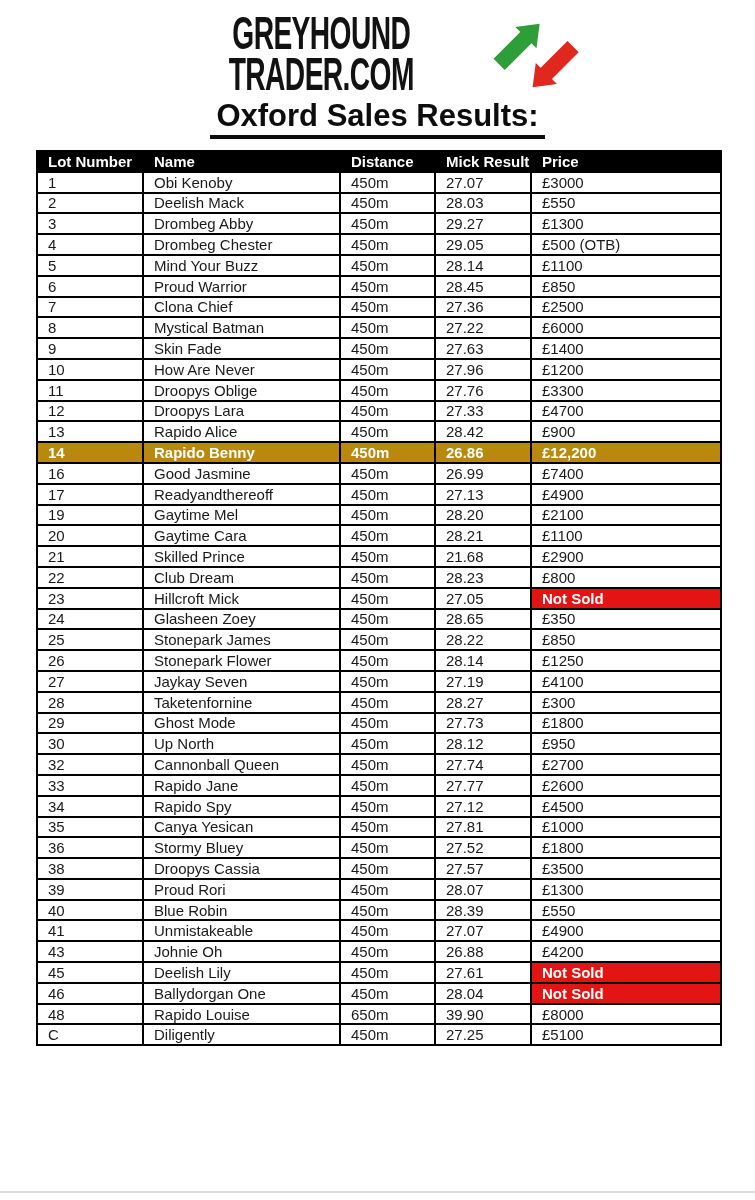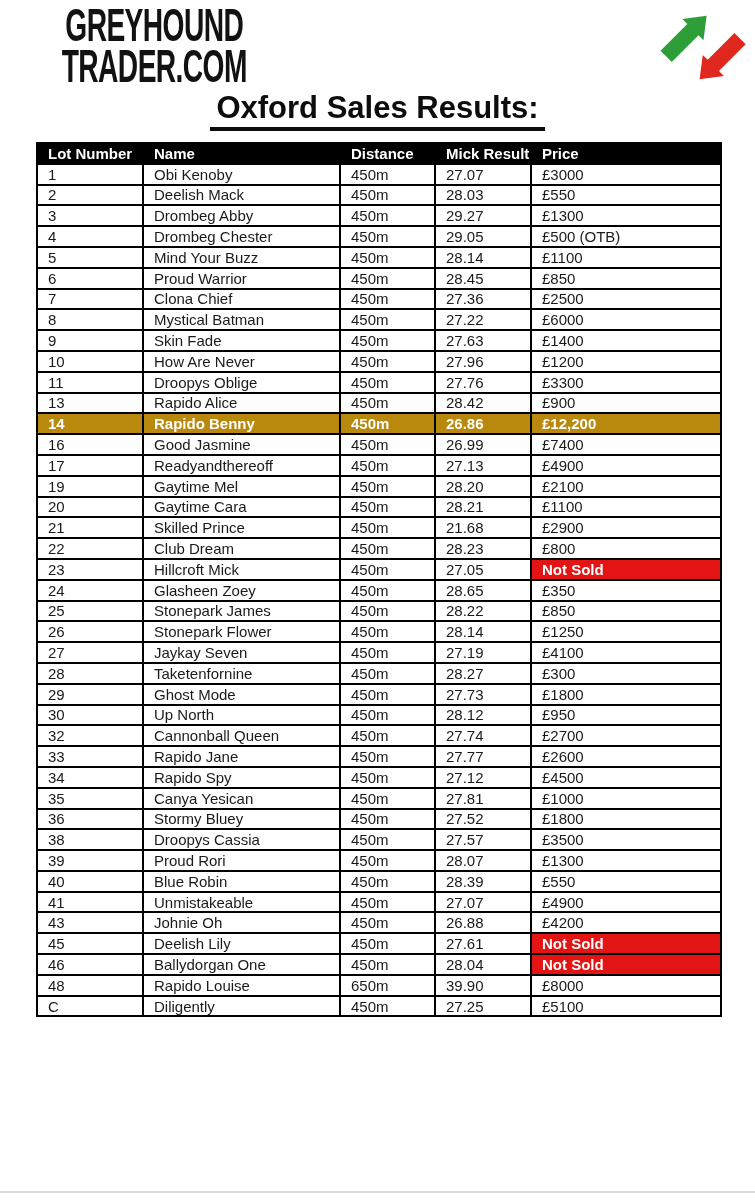--- a/index.html
+++ b/index.html
@@ -13,22 +13,22 @@
   *{margin:0;padding:0;box-sizing:border-box;}
   html,body{background:#ffffff;}
   body{
     width:755px;height:1200px;
     position:relative;
     font-family:"Liberation Sans",sans-serif;
     color:#1a1a1a;
     overflow:hidden;
   }
   .logo-row{
-    display:flex;justify-content:space-between;align-items:flex-start;
-    gap:10px;
+    display:flex;justify-content:center;align-items:flex-start;
+    padding-top:8px;gap:10px;
   }
   .logo-text{
     text-align:center;
     font-weight:800;
     font-size:47px;
     line-height:41px;
     letter-spacing:-1px;
     color:#121212;
     transform:scaleX(0.60);
     transform-origin:center top;
@@ -194,20 +194,27 @@
         <td>£1200</td>
       </tr>
       <tr>
         <td>11</td>
         <td>Droopys Oblige</td>
         <td>450m</td>
         <td>27.76</td>
         <td>£3300</td>
       </tr>
       <tr>
+        <td>12</td>
+        <td>Droopys Lara</td>
+        <td>450m</td>
+        <td>27.33</td>
+        <td>£4700</td>
+      </tr>
+      <tr>
         <td>13</td>
         <td>Rapido Alice</td>
         <td>450m</td>
         <td>28.42</td>
         <td>£900</td>
       </tr>
       <tr class="highlight">
         <td>14</td>
         <td>Rapido Benny</td>
         <td>450m</td>

